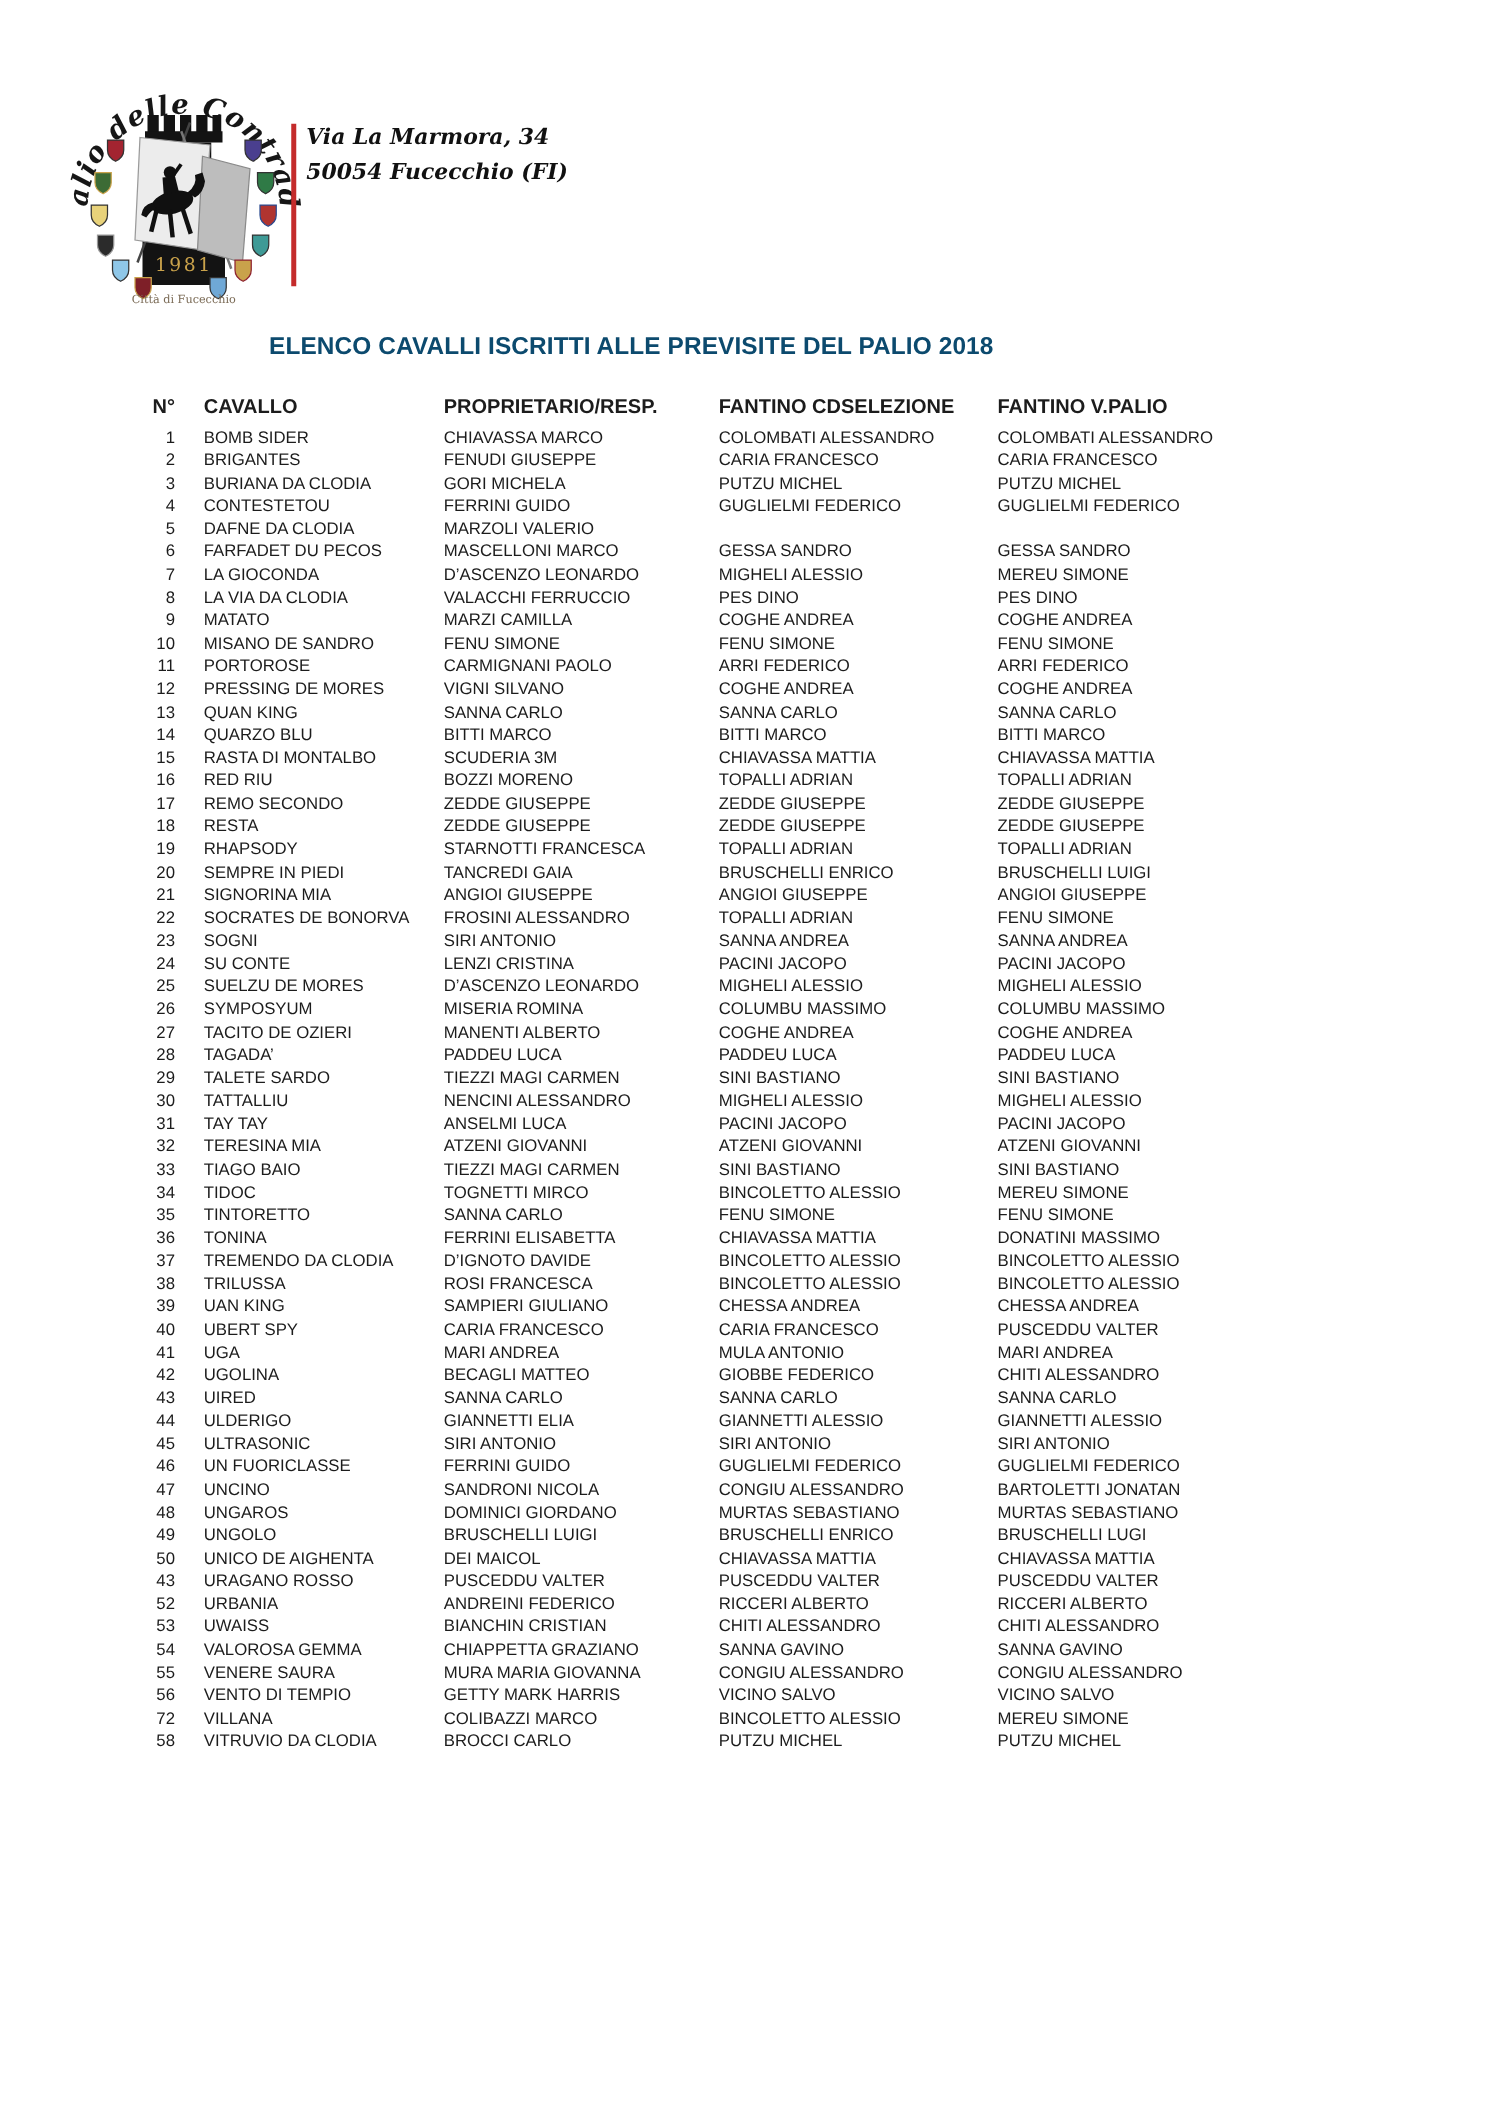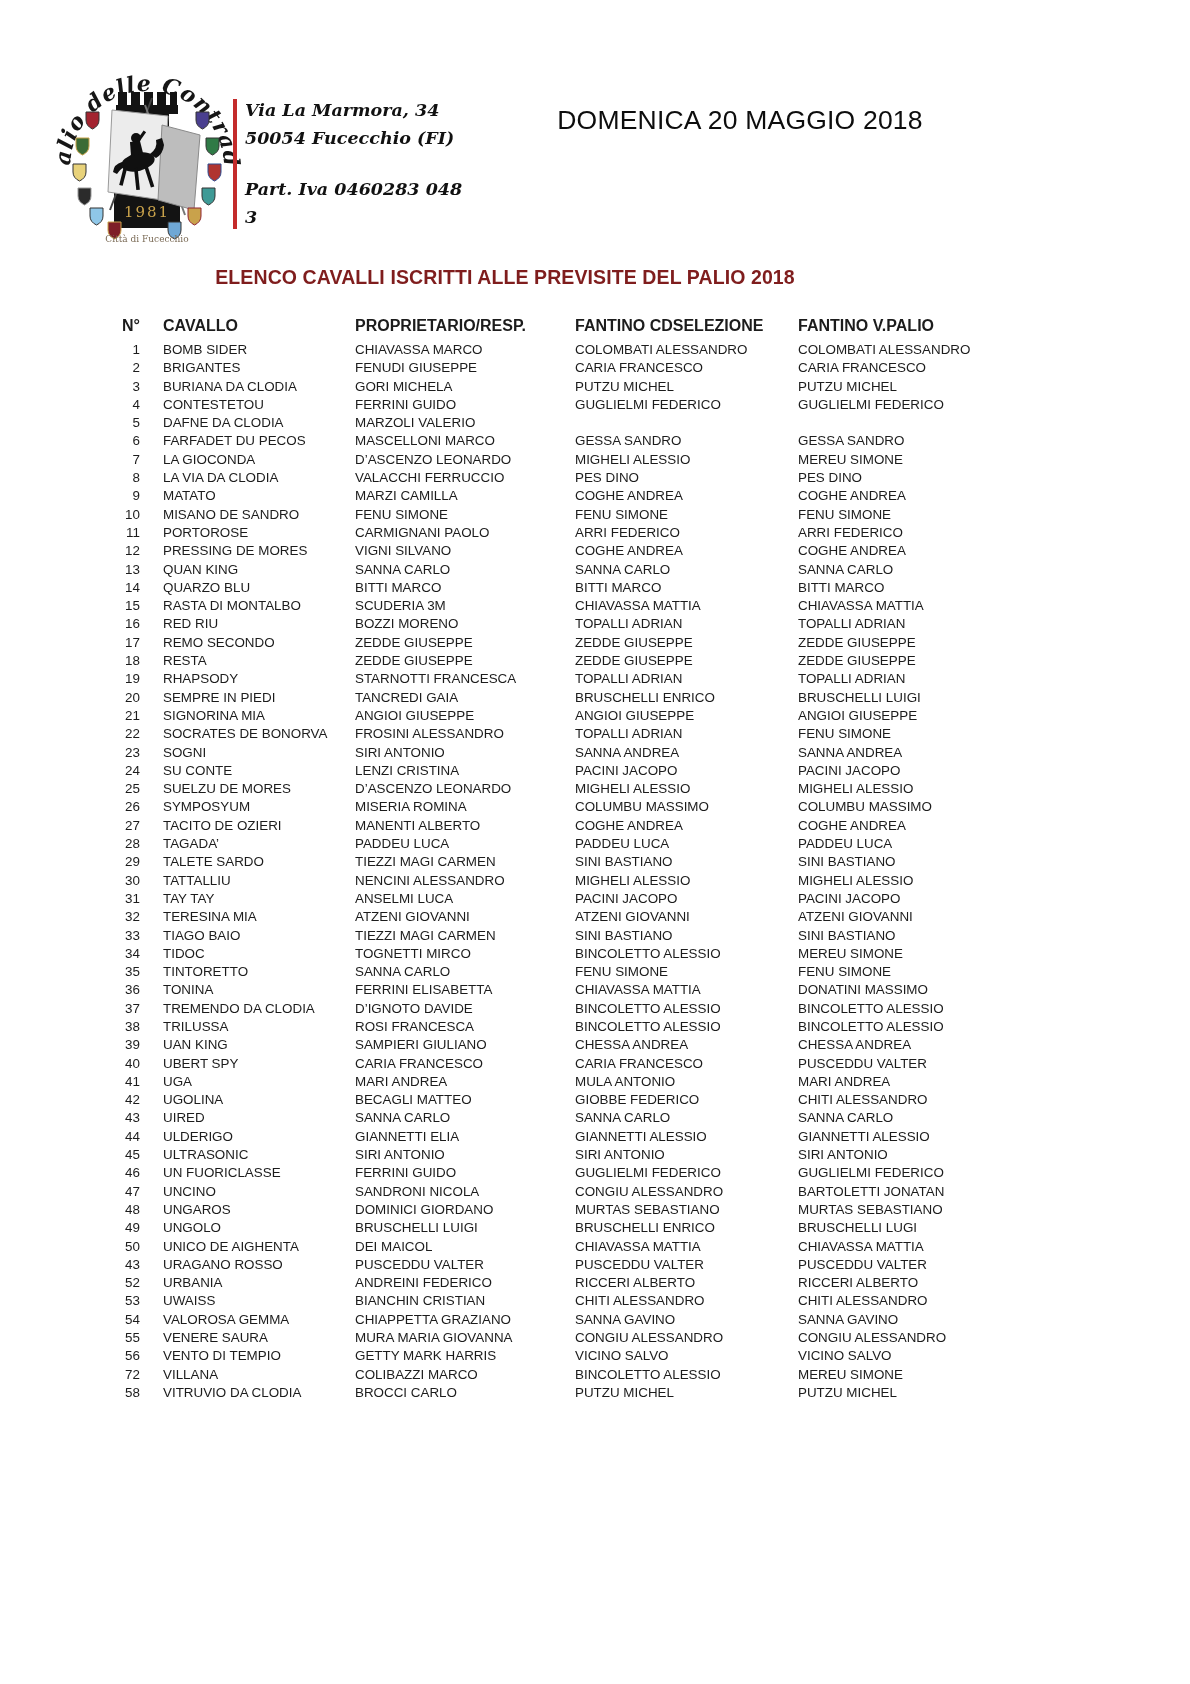--- a/index.html
+++ b/index.html
@@ -16,21 +16,21 @@
     font-family:"DejaVu Serif",serif;font-style:italic;font-weight:bold;
     font-size:17.5px;line-height:28px;color:#111;
   }
   .address .vat{margin-top:23px;}
   .doc-title{
     position:absolute;left:535px;top:104px;width:410px;text-align:center;
     font-size:26.5px;line-height:32px;font-weight:400;color:#0d0d0d;letter-spacing:.2px;
   }
   .list-heading{
     position:absolute;left:110px;top:266px;width:790px;text-align:center;
-    font-size:19.5px;font-weight:700;color:#7f1d1d;letter-spacing:.1px;
+    font-size:19.5px;font-weight:700;color:#0c4a6e;letter-spacing:.1px;
   }
   
   .table{position:absolute;left:94px;top:314px;width:1010px;}
   .trow{
     display:grid;grid-template-columns:46px 215px 220px 223px 210px;
     height:18.3px;line-height:18.3px;font-size:13.4px;
   }
   .trow.head{height:26px;line-height:24px;font-size:16px;font-weight:700;margin-bottom:1px;}
   .c-num{text-align:right;padding-right:0;}
   .c-cavallo{padding-left:23px;}
@@ -125,25 +125,23 @@
       </g>
 
       <text x="97" y="192" text-anchor="middle" font-family="DejaVu Serif,serif" font-size="9" fill="#7a6a55">Città di Fucecchio</text>
     </svg>
   </div>
 
   <div class="address-bar"></div>
   <div class="address">
     <div>Via La Marmora, 34</div>
     <div>50054 Fucecchio (FI)</div>
-    <div class="vat">Part. Iva 0460283 048 3</div>
   </div>
 
   <div class="doc-title">
-    <div>DOMENICA 20 MAGGIO 2018</div>
   </div>
 
   <div class="list-heading">ELENCO CAVALLI ISCRITTI ALLE PREVISITE DEL PALIO 2018</div>
 
   <div class="table">
     <div class="trow head">
       <div class="cell c-num">N°</div>
       <div class="cell c-cavallo">CAVALLO</div>
       <div class="cell">PROPRIETARIO/RESP.</div>
       <div class="cell">FANTINO CDSELEZIONE</div>

